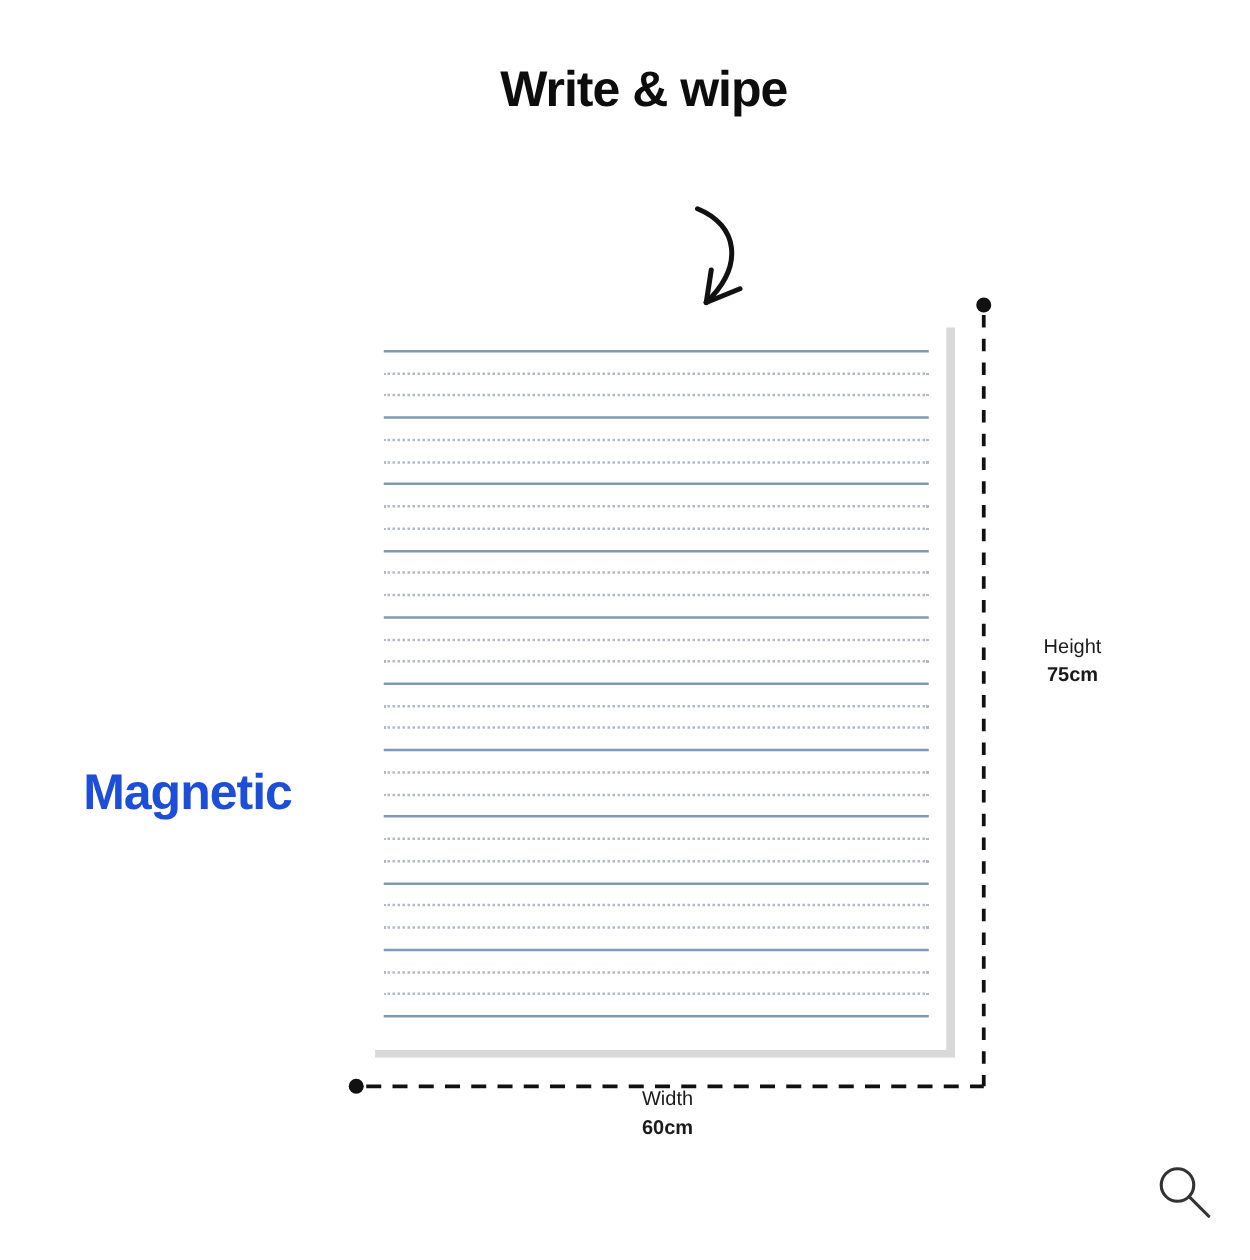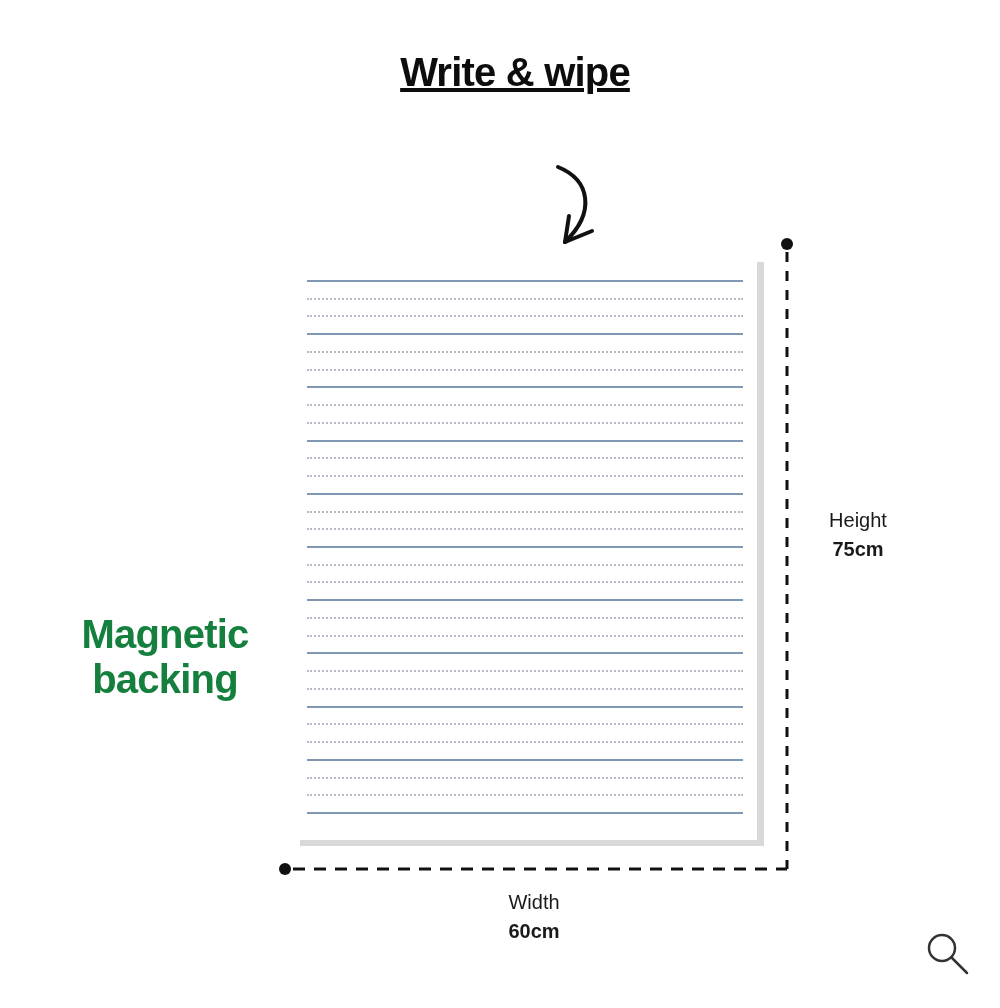--- a/index.html
+++ b/index.html
@@ -1,43 +1,42 @@
 <!DOCTYPE html>
 <html><head>
 <meta charset="utf-8">
 <style>
   html, body { margin: 0; padding: 0; background: #ffffff; }
   body { width: 1000px; height: 1008px; position: relative; overflow: hidden;
          font-family: "Liberation Sans", "DejaVu Sans", sans-serif; color: #111111; }
   .label { position: absolute; font-weight: bold; text-align: center; line-height: 1.12; }
-  .title { left: 360px; top: 50px; width: 310px; font-size: 40px; letter-spacing: -0.8px; color: #0d0d0d; text-decoration: underline; }
-  .side { left: 40px; top: 612px; width: 250px; font-size: 40px; letter-spacing: -0.8px; color: #15803d; }
-  .dim { font-size: 20px; line-height: 1.45; color: #1a1a1a; }
+  .title { left: 360px; top: 50px; width: 310px; font-size: 40px; letter-spacing: -0.8px; color: #0d0d0d; }
+  .side { left: 25px; top: 612px; width: 250px; font-size: 40px; letter-spacing: -0.8px; color: #1d4ed8; }
+  .dim { font-size: 16px; line-height: 1.45; color: #1a1a1a; }
   .dim .name { font-weight: normal; }
   .dim .val { font-weight: bold; text-align: center; }
   .height-label { left: 808px; top: 506px; width: 100px; }
-  .width-label { left: 484px; top: 888px; width: 100px; }
+  .width-label { left: 484px; top: 868px; width: 100px; }
   .sheet-shadow { position: absolute; left: 300px; top: 262px; width: 464px; height: 584px; background: #d9d9d9; }
   .sheet { position: absolute; left: 293px; top: 256px; width: 464px; height: 584px; background: #ffffff; }
   .rule { position: absolute; left: 14px; width: 436px; }
   .rule.solid { height: 2px; background: #7f98b3; }
   .rule.dot { height: 0; border-top: 2px dotted #b3bac6; }
   svg.overlay { position: absolute; left: 0; top: 0; }
   .search-btn { position: absolute; left: 922px; top: 928px; width: 50px; height: 50px; cursor: pointer; }
 </style>
 </head>
 <body>
 
 <div class="label title">
   <div>Write &amp; wipe</div>
 </div>
 
 <div class="label side">
   <div>Magnetic</div>
-  <div>backing</div>
 </div>
 
 <div class="sheet-shadow"></div>
 <div class="sheet" id="sheet">
     <div class="rule solid" style="top: 24px; background: rgb(127, 152, 179);"></div>
     <div class="rule dot" style="top: 41.7333px; border-top-color: rgb(179, 186, 198);"></div>
     <div class="rule dot" style="top: 59.4667px; border-top-color: rgb(179, 186, 198);"></div>
     <div class="rule solid" style="top: 77.2px; background: rgb(127, 152, 179);"></div>
     <div class="rule dot" style="top: 94.9333px; border-top-color: rgb(179, 186, 198);"></div>
     <div class="rule dot" style="top: 112.667px; border-top-color: rgb(179, 186, 198);"></div>

